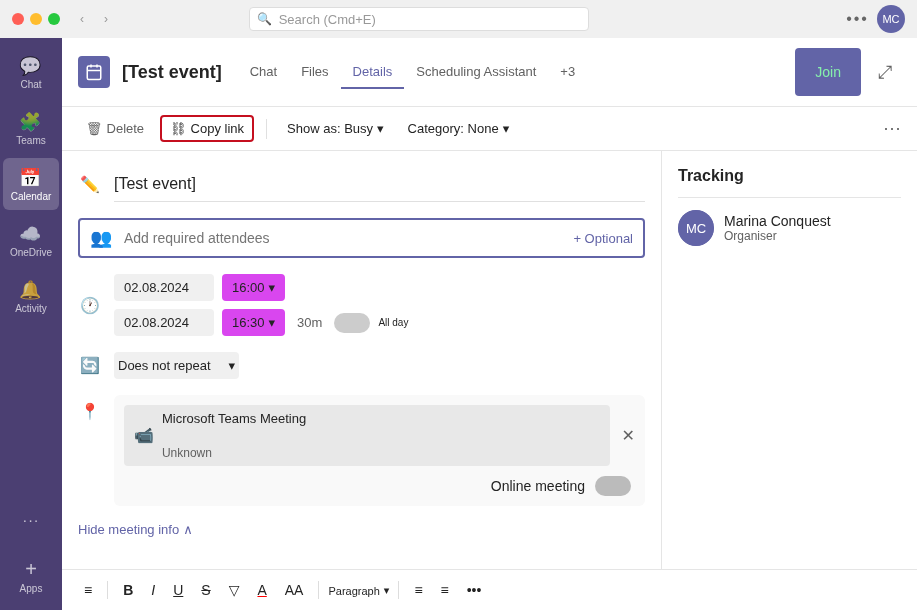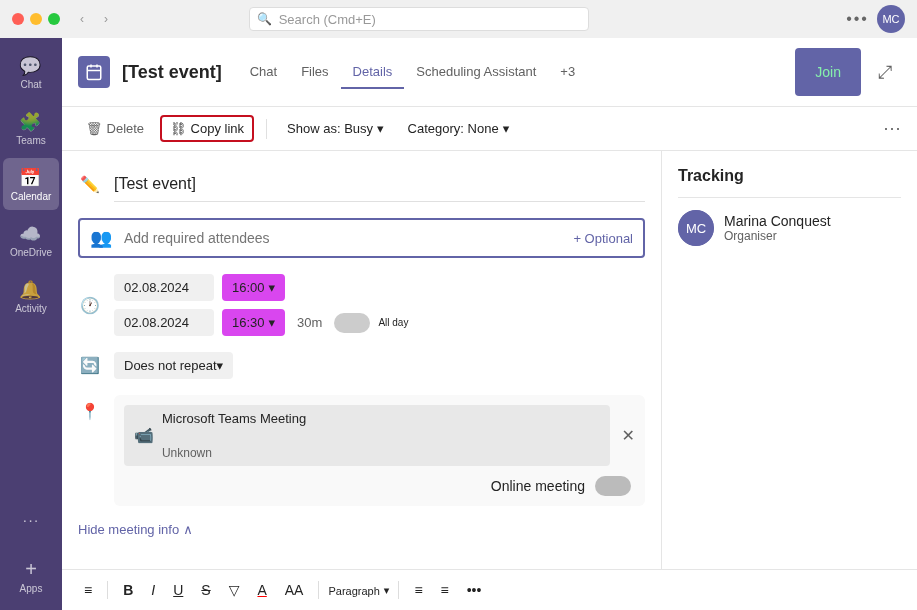--- a/index.html
+++ b/index.html
@@ -67,21 +67,21 @@
     .attendees-icon { width: 24px; height: 24px; display: flex; align-items: center; justify-content: center; color: #616161; }
     .attendees-input { flex: 1; border: none; outline: none; font-size: 14px; color: #616161; }
     .optional-btn { color: #6264a7; font-size: 13px; cursor: pointer; white-space: nowrap; }
 
     .date-row { display: flex; align-items: center; gap: 8px; }
     .date-field { background: #f0f0f0; border: none; border-radius: 4px; padding: 6px 10px; font-size: 13px; color: #242424; min-width: 100px; }
     .time-select { background: #d946ef; border: none; border-radius: 4px; padding: 6px 10px; font-size: 13px; color: #242424; display: flex; align-items: center; gap: 4px; cursor: pointer; }
     .duration-label { font-size: 13px; color: #616161; margin: 0 4px; }
     .toggle { width: 36px; height: 20px; background: #ccc; border-radius: 10px; position: relative; cursor: pointer; }
     .allday-label { font-size: 10px; color: #242424; }
-    .repeat-select { background: #f0f0f0; border: none; border-radius: 4px; padding: 6px 10px; font-size: 13px; color: #242424; display: flex; align-items: center; gap: 0; cursor: pointer; }
+    .repeat-select { background: #f0f0f0; border: none; border-radius: 4px; padding: 6px 4px; font-size: 13px; color: #242424; display: flex; align-items: center; gap: 18px; cursor: pointer; }
     .location-chip { display: flex; align-items: center; gap: 8px; background: #f0f0f0; border-radius: 4px; padding: 6px 10px; }
     .location-chip-text-main { font-size: 13px; color: #242424; font-weight: 500; }
     .location-chip-text-sub { font-size: 12px; color: #616161; margin-top: 20px; }
     .remove-btn { color: #616161; cursor: pointer; font-size: 16px; margin-left: 4px; }
     .online-meeting-row { display: flex; align-items: center; justify-content: flex-end; gap: 10px; padding-right: 4px; font-size: 14px; color: #242424; }
     .toggle-off { width: 36px; height: 20px; background: #bbb; border-radius: 10px; cursor: pointer; }
 
     .hide-info { color: #6264a7; font-size: 13px; cursor: pointer; display: flex; align-items: center; gap: 4px; }
 
     

